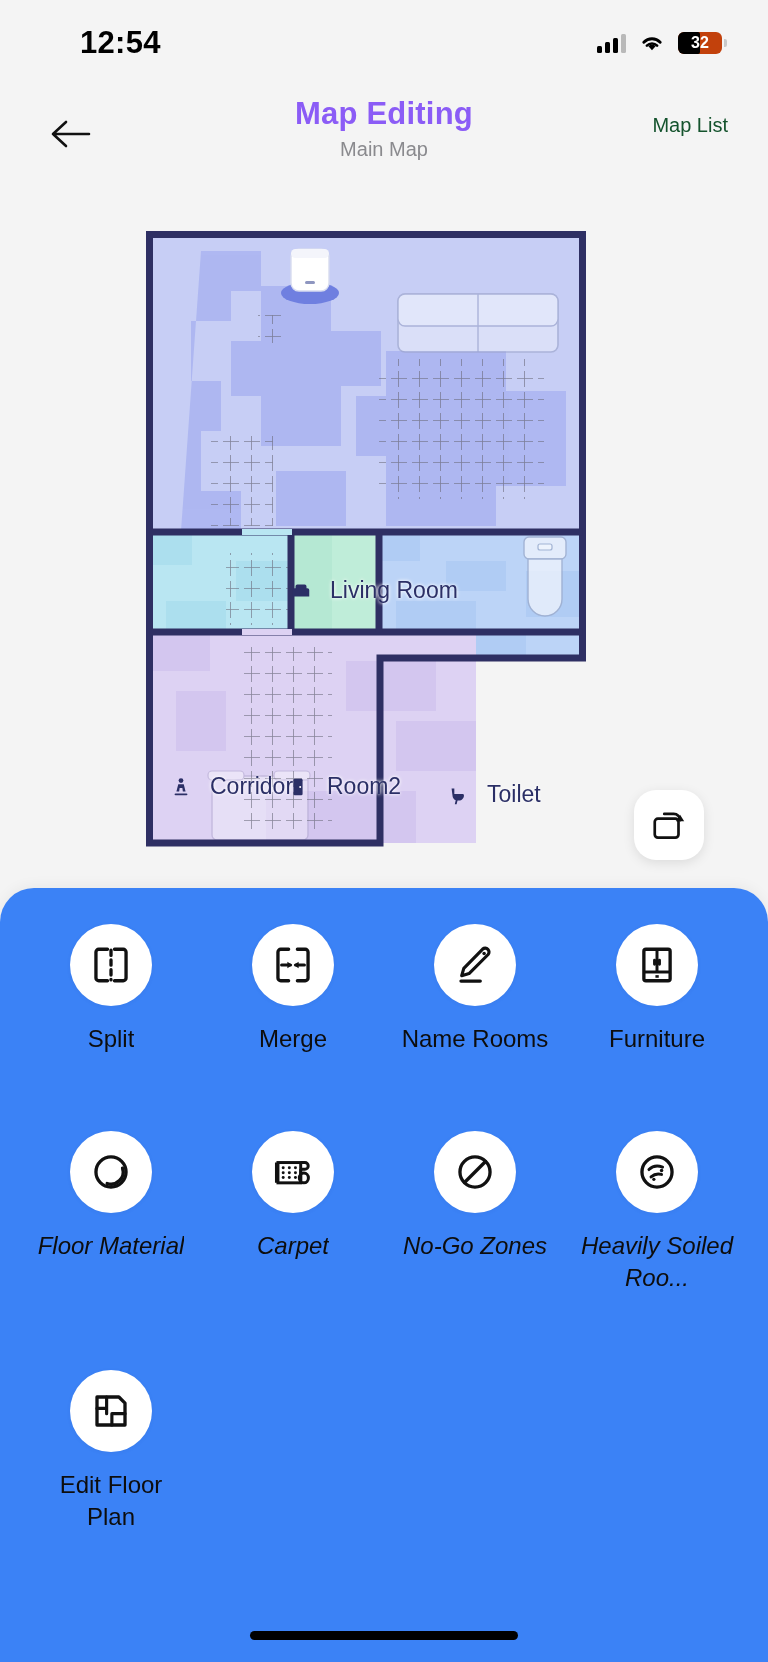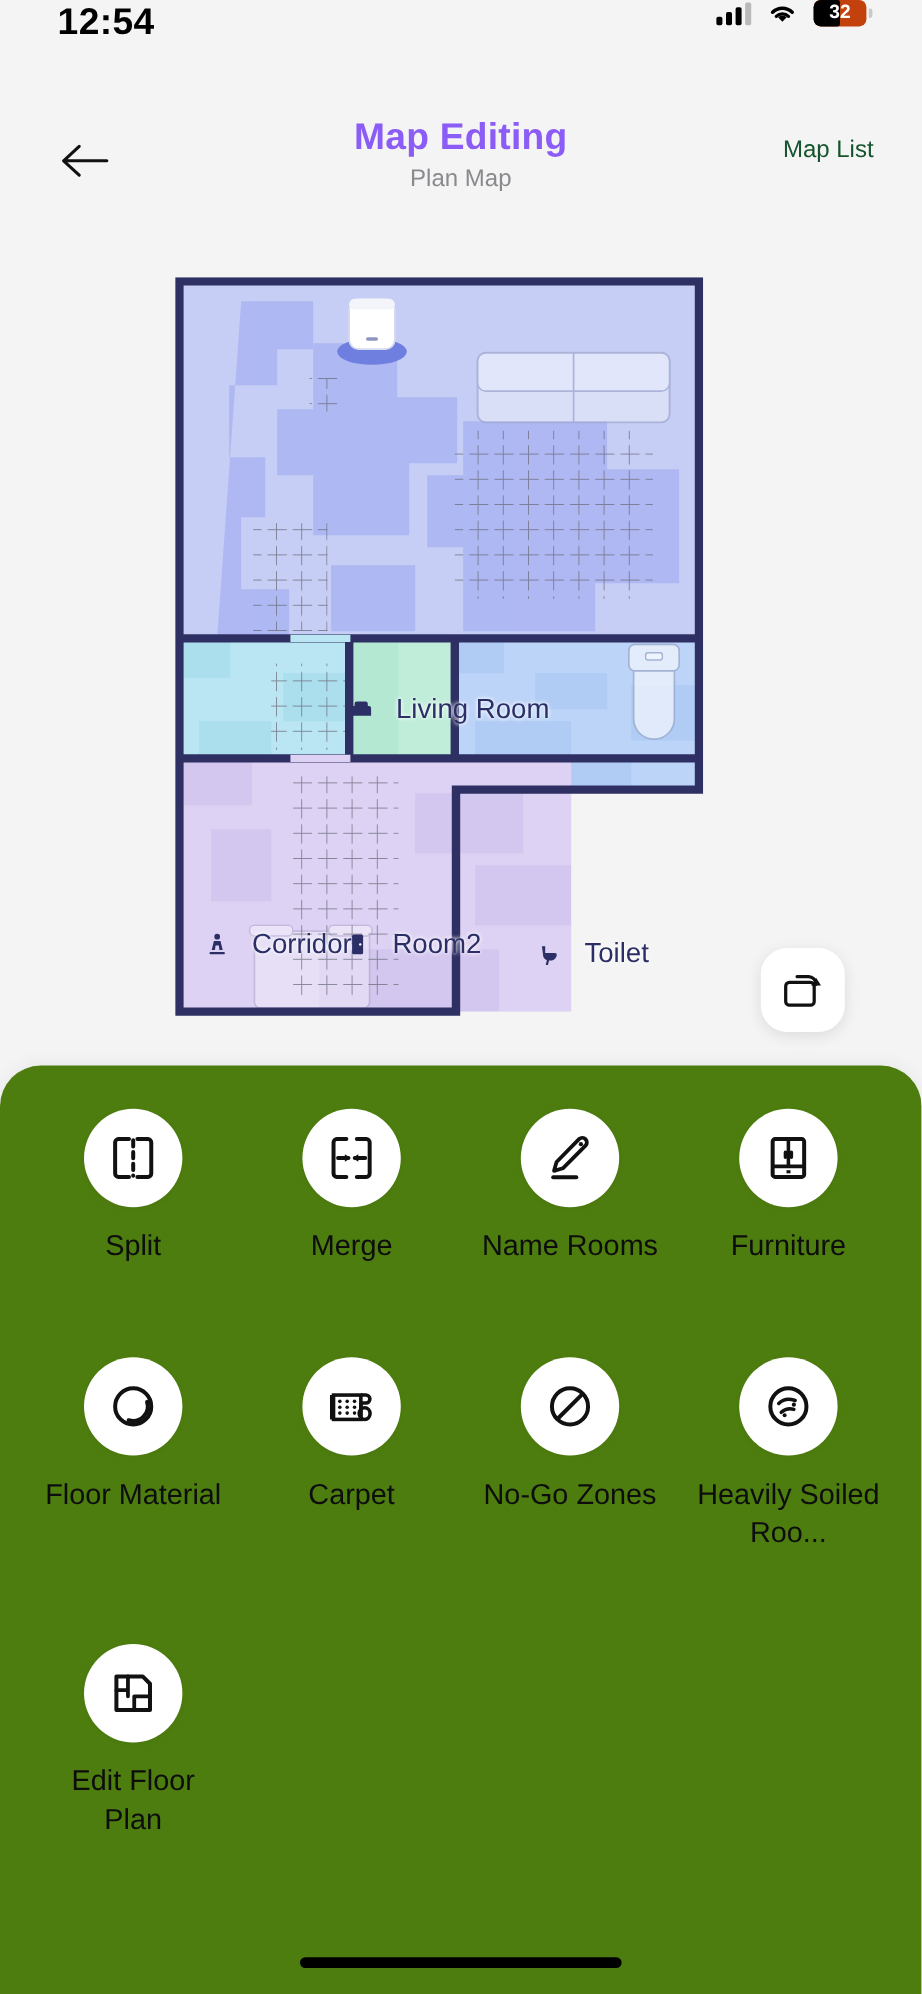--- a/index.html
+++ b/index.html
@@ -7,22 +7,22 @@
     width: 768px; height: 1662px;
     font-family: "Liberation Sans", sans-serif;
     background: #f4f4f4;
     overflow: hidden;
   }
   .phone { position: relative; width: 768px; height: 1662px; background: #f4f4f4; }
 
   
   .statusbar {
     position: absolute; top: 0; left: 0; right: 0; height: 86px;
-    display: flex; align-items: flex-start; justify-content: space-between;
-    padding: 0 46px 0 48px;
+    display: flex; align-items: center; justify-content: space-between;
+    padding: 0 46px 0 80px;
     gap: 24px;
   }
   .clock { font-size: 31px; font-weight: 600; color: #000; letter-spacing: .3px; }
   .status-right { display: flex; align-items: center; gap: 13px; }
   .bars { display: flex; align-items: flex-end; gap: 3px; height: 20px; }
   .bars i { width: 5px; background: #000; border-radius: 1.5px; display: block; }
   .bars i:nth-child(1){ height: 7px; }
   .bars i:nth-child(2){ height: 11px; }
   .bars i:nth-child(3){ height: 15px; }
   .bars i:nth-child(4){ height: 19px; background: #b9b9b9; }
@@ -74,39 +74,39 @@
   .rotate-btn {
     position: absolute; left: 634px; top: 585px;
     width: 70px; height: 70px; border-radius: 22px; background: #fff;
     box-shadow: 0 3px 12px rgba(0,0,0,.10);
     display: flex; align-items: center; justify-content: center; cursor: pointer;
   }
 
   
   .sheet {
     position: absolute; left: 0; right: 0; top: 888px; bottom: 0;
-    background: #4d7c0f; border-radius: 34px 34px 0 0;
+    background: #3b82f6; border-radius: 34px 34px 0 0;
     box-shadow: 0 -2px 14px rgba(0,0,0,.05);
   }
   .tools {
     display: grid; grid-template-columns: repeat(4, 1fr);
     padding: 36px 20px 0 20px; row-gap: 0;
   }
   .tool { display: flex; flex-direction: column; align-items: center; cursor: pointer; }
   .tool .circle {
     width: 82px; height: 82px; border-radius: 50%;
     background: #ffffff; box-shadow: 0 1px 5px rgba(0,0,0,.045);
     display: flex; align-items: center; justify-content: center;
   }
   .tool .tlabel {
     margin-top: 17px; font-size: 24px; color: #0d0d0d; text-align: center;
     line-height: 1.33; max-width: 155px;
     overflow: hidden; text-overflow: ellipsis;
   }
-  .row2 { margin-top: 40px; }
+  .row2 { margin-top: 40px; font-style: italic; }
   .row3 { margin-top: 40px; }
 
   .home-indicator {
     position: absolute; left: 50%; transform: translateX(-50%);
     bottom: 22px; width: 268px; height: 9px; border-radius: 5px; background: #000;
   }
 </style>
 </head>
 <body>
 
@@ -134,21 +134,21 @@
   </div>
 
   <div class="navbar">
     <div class="back-btn">
       <svg width="42" height="30" viewBox="0 0 42 30">
         <path d="M17 3 L4 15 L17 27 M4 15 H40" stroke="#111" stroke-width="2.6" fill="none" stroke-linecap="round" stroke-linejoin="round"></path>
       </svg>
     </div>
     <div class="titlewrap">
       <div class="title">Map Editing</div>
-      <div class="subtitle">Plan Map</div>
+      <div class="subtitle">Main Map</div>
     </div>
     <div class="maplist-btn">Map List</div>
   </div>
 
   <div class="map-area">
     <svg class="map-svg" width="440" height="620" viewBox="0 0 440 620">
       <defs>
         <pattern id="carpetgrid" width="21" height="21" patternUnits="userSpaceOnUse">
           <path d="M0 0 H21 M0 0 V21" stroke="#6b6b7a" stroke-width="1.6" stroke-dasharray="9 5" fill="none" opacity=".75"></path>
         </pattern>

